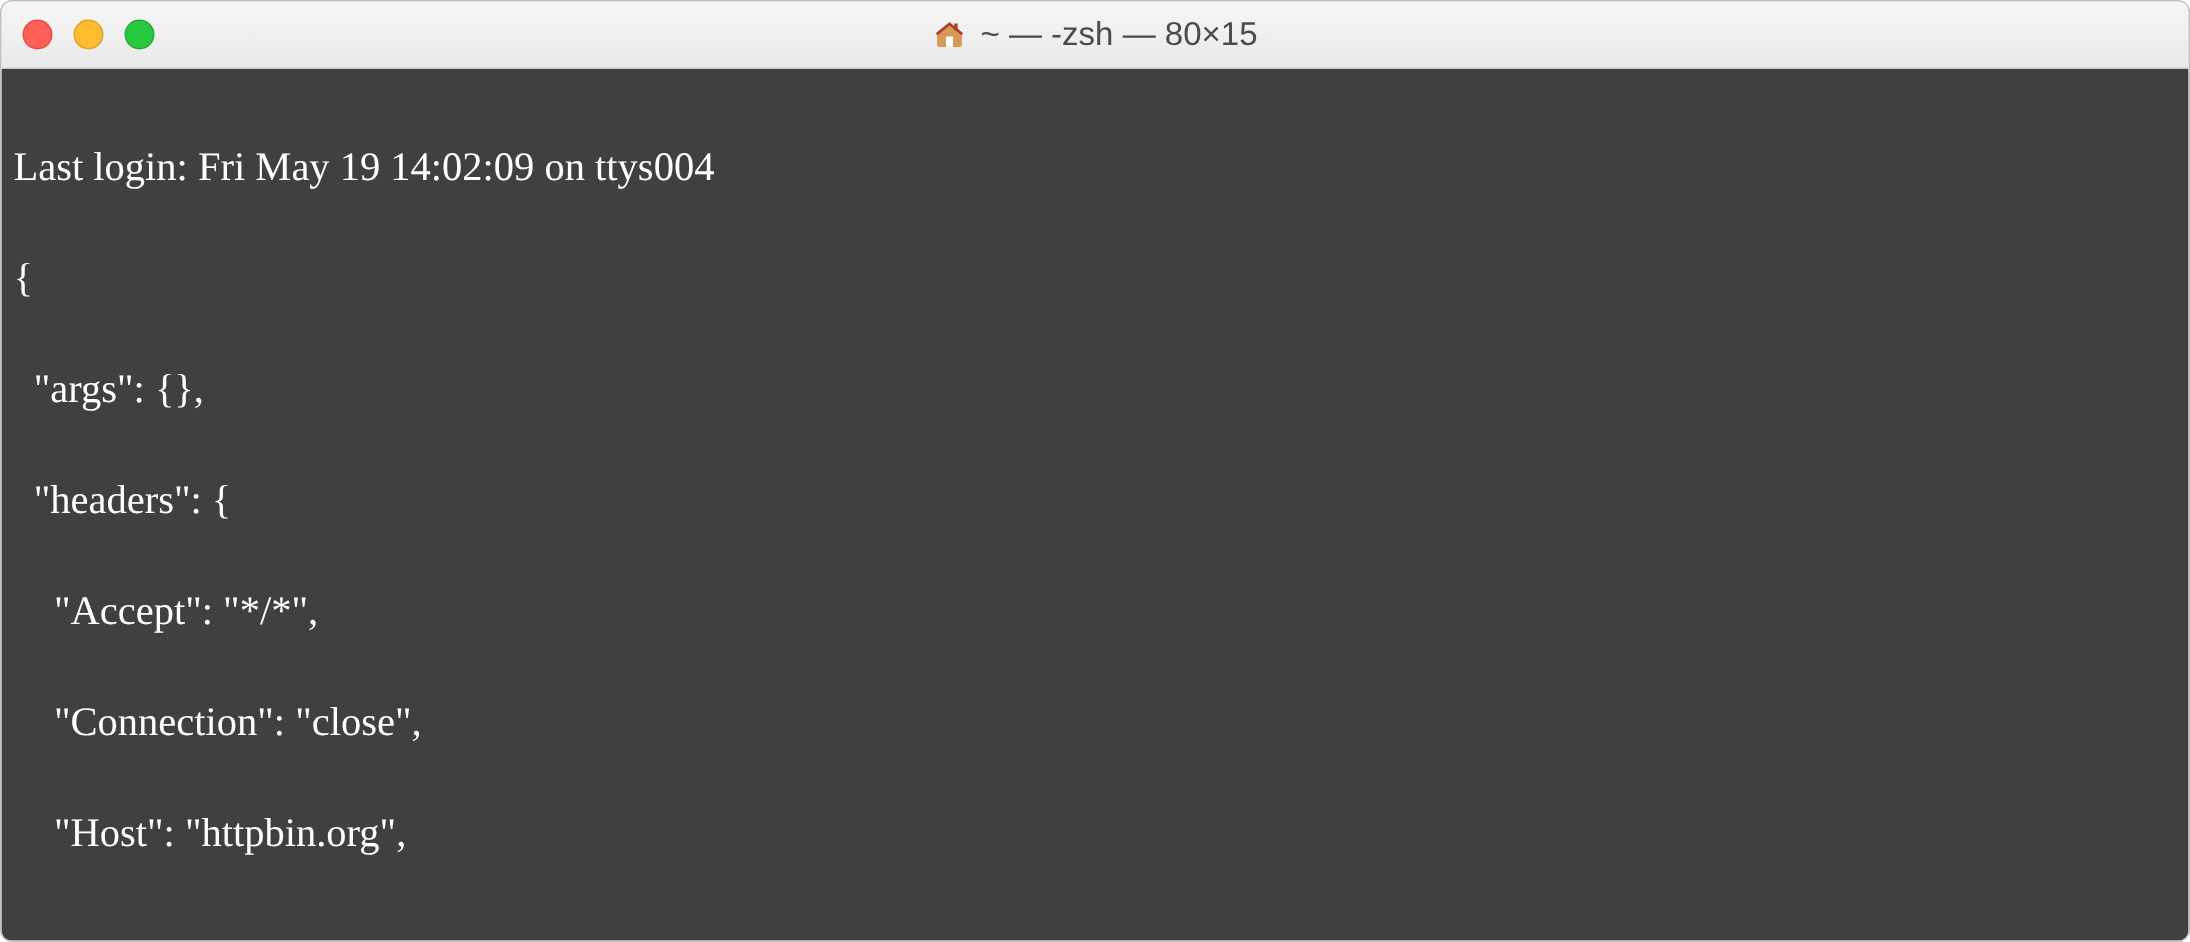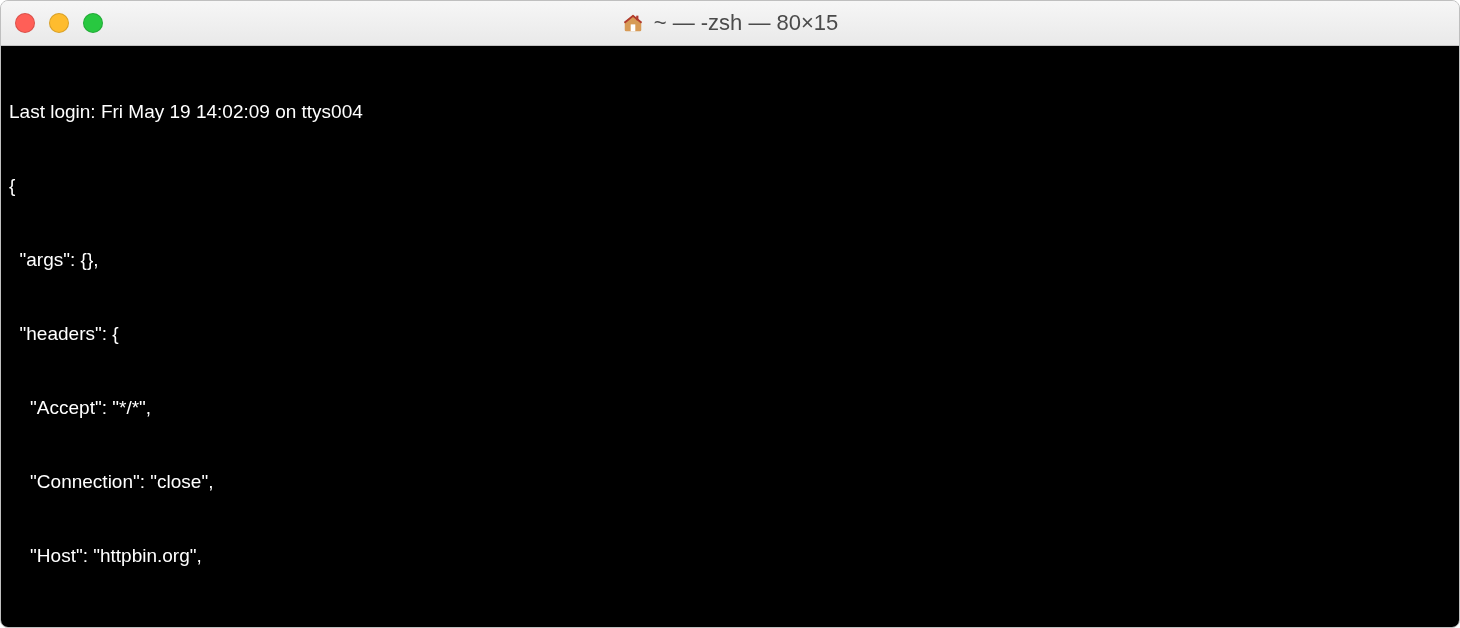--- a/index.html
+++ b/index.html
@@ -56,24 +56,24 @@
     justify-content:center;
     align-items:center;
     gap:10px;
   }
   .home-icon{
     display:inline-flex;
     width:22px;height:22px;
   }
   .terminal{
     flex:1;
-    background:#000000;
+    background:#404040;
     color:#fff;
-    font-family:Liberation Sans, sans-serif;
-    font-size:19px;
+    font-family:Liberation Serif, serif;
+    font-size:27px;
     line-height:37px;
     padding:10px 8px 6px 8px;
     white-space:pre;
     overflow:hidden;
     font-weight:500;
     position:relative;
   }
   .line{display:block;}
   .prompt-arrow{color:#00d700;}
   .prompt-tilde{color:#00bcd4;}

